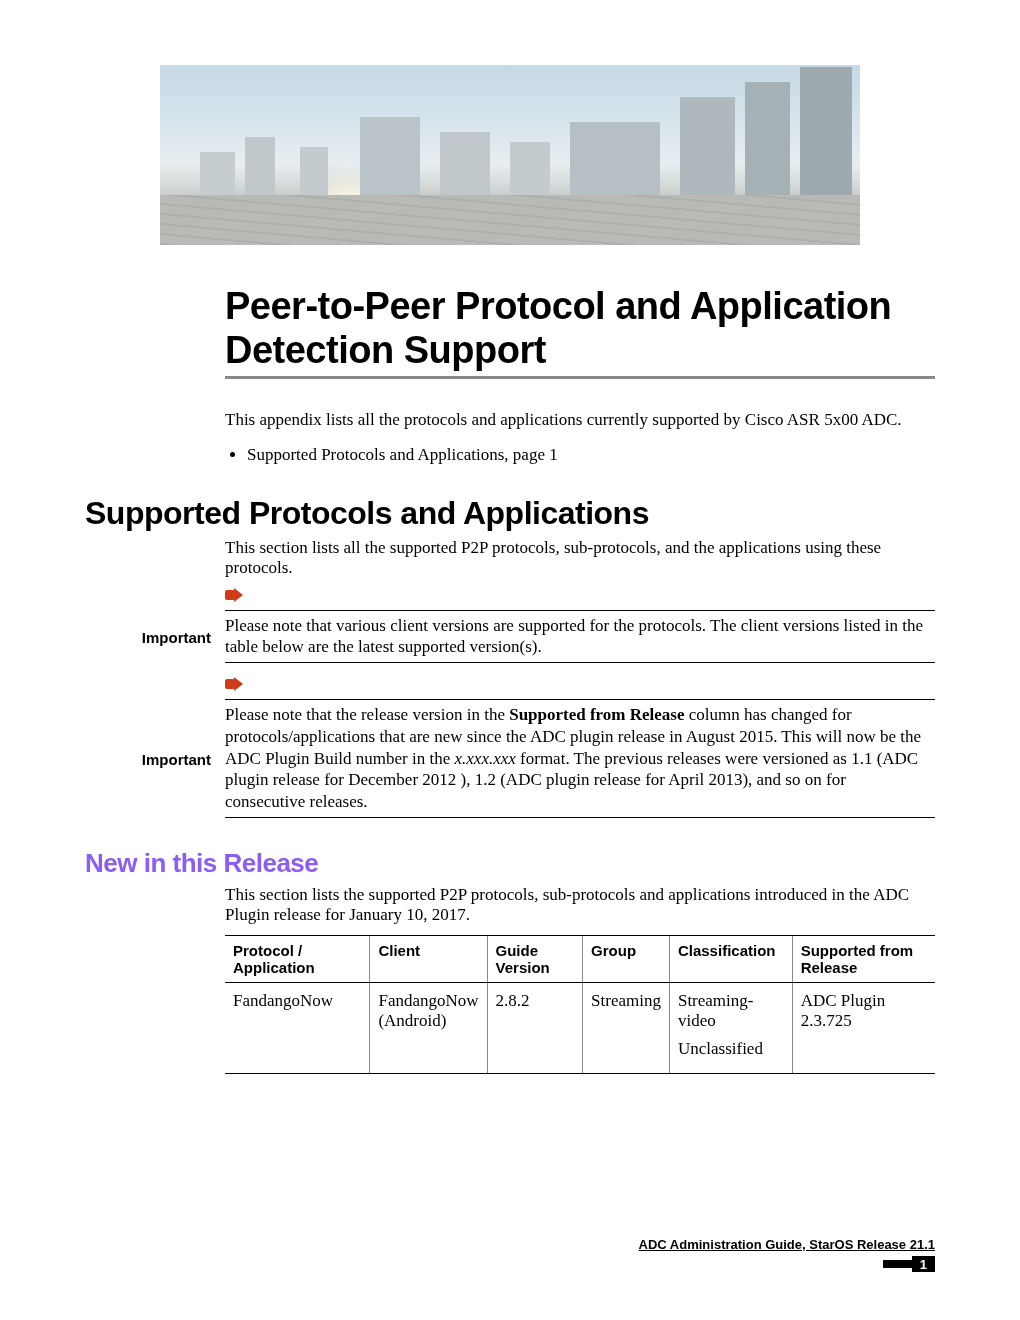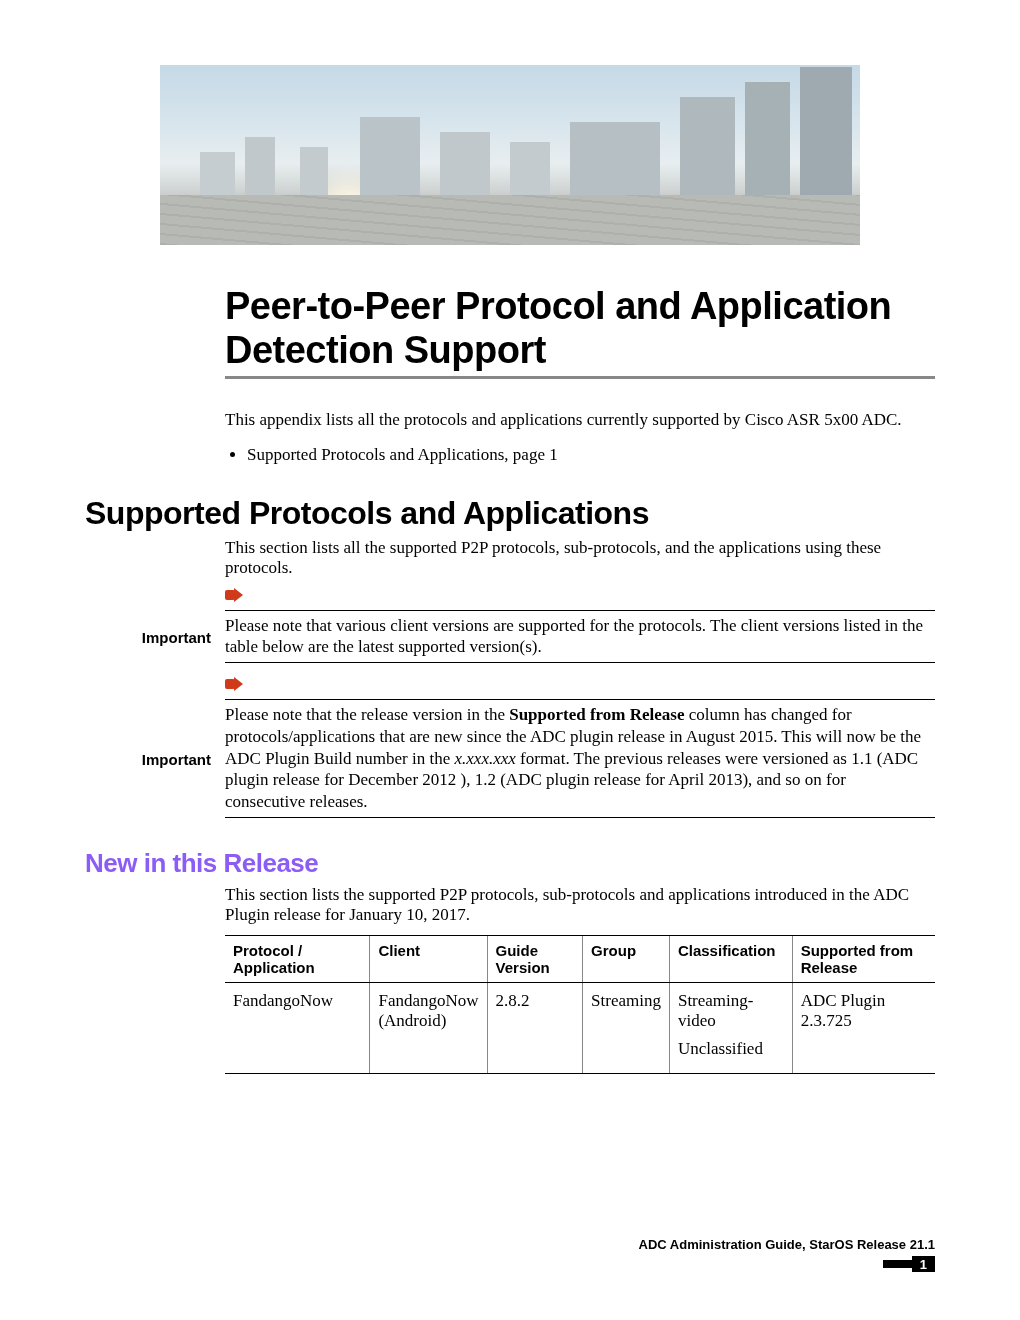--- a/index.html
+++ b/index.html
@@ -178,20 +178,21 @@
   }
   table.proto td.first { border-left: none; }
   .cls-line { display:block; margin-bottom:8px; }
 
   
   .footer {
     position: absolute;
     bottom: 48px;
     left: 85px;
     right: 85px;
+    text-decoration: underline;
   }
   .footer-line {
     text-align: right;
     font-family: Arial, Helvetica, sans-serif;
     font-weight: 700;
     font-size: 13px;
   }
   .footer-bar {
     display: flex;
     justify-content: space-between;

